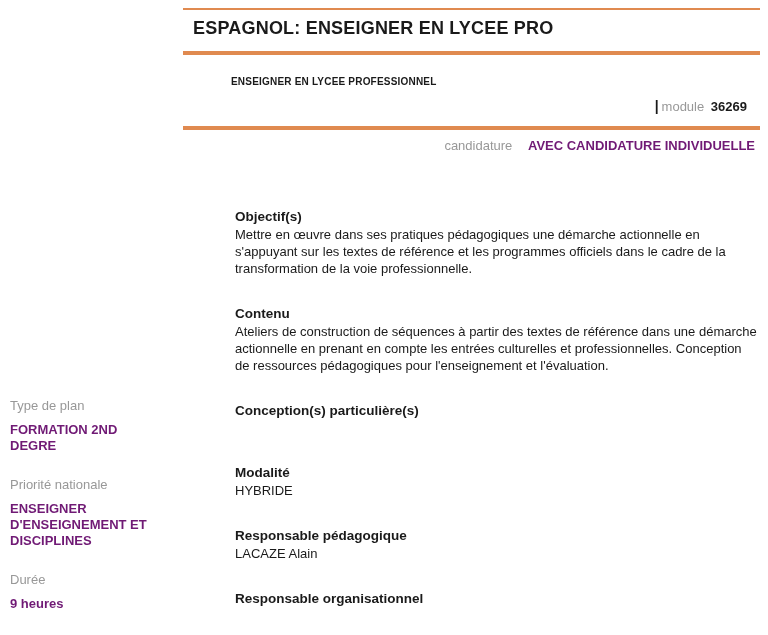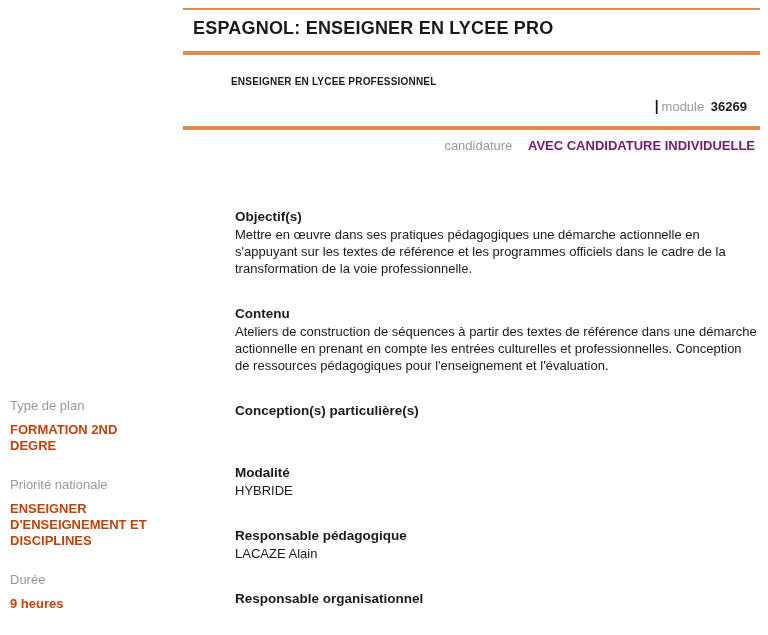--- a/index.html
+++ b/index.html
@@ -94,21 +94,21 @@
     padding: 9px 22px 0 10px;
   }
   .attr-group { margin-bottom: 23px; }
   .attr-label {
     color: #989898;
     font-size: 13px;
     line-height: 16px;
     margin-bottom: 1px;
   }
   .attr-value {
-    color: #c2410c;
+    color: #701a75;
     font-size: 13px;
     line-height: 16px;
     font-weight: bold;
     margin-top: 8px;
   }
   .v-divider {
     flex: 0 0 2px;
     width: 2px;
     background: repeating-linear-gradient(
       to bottom,

